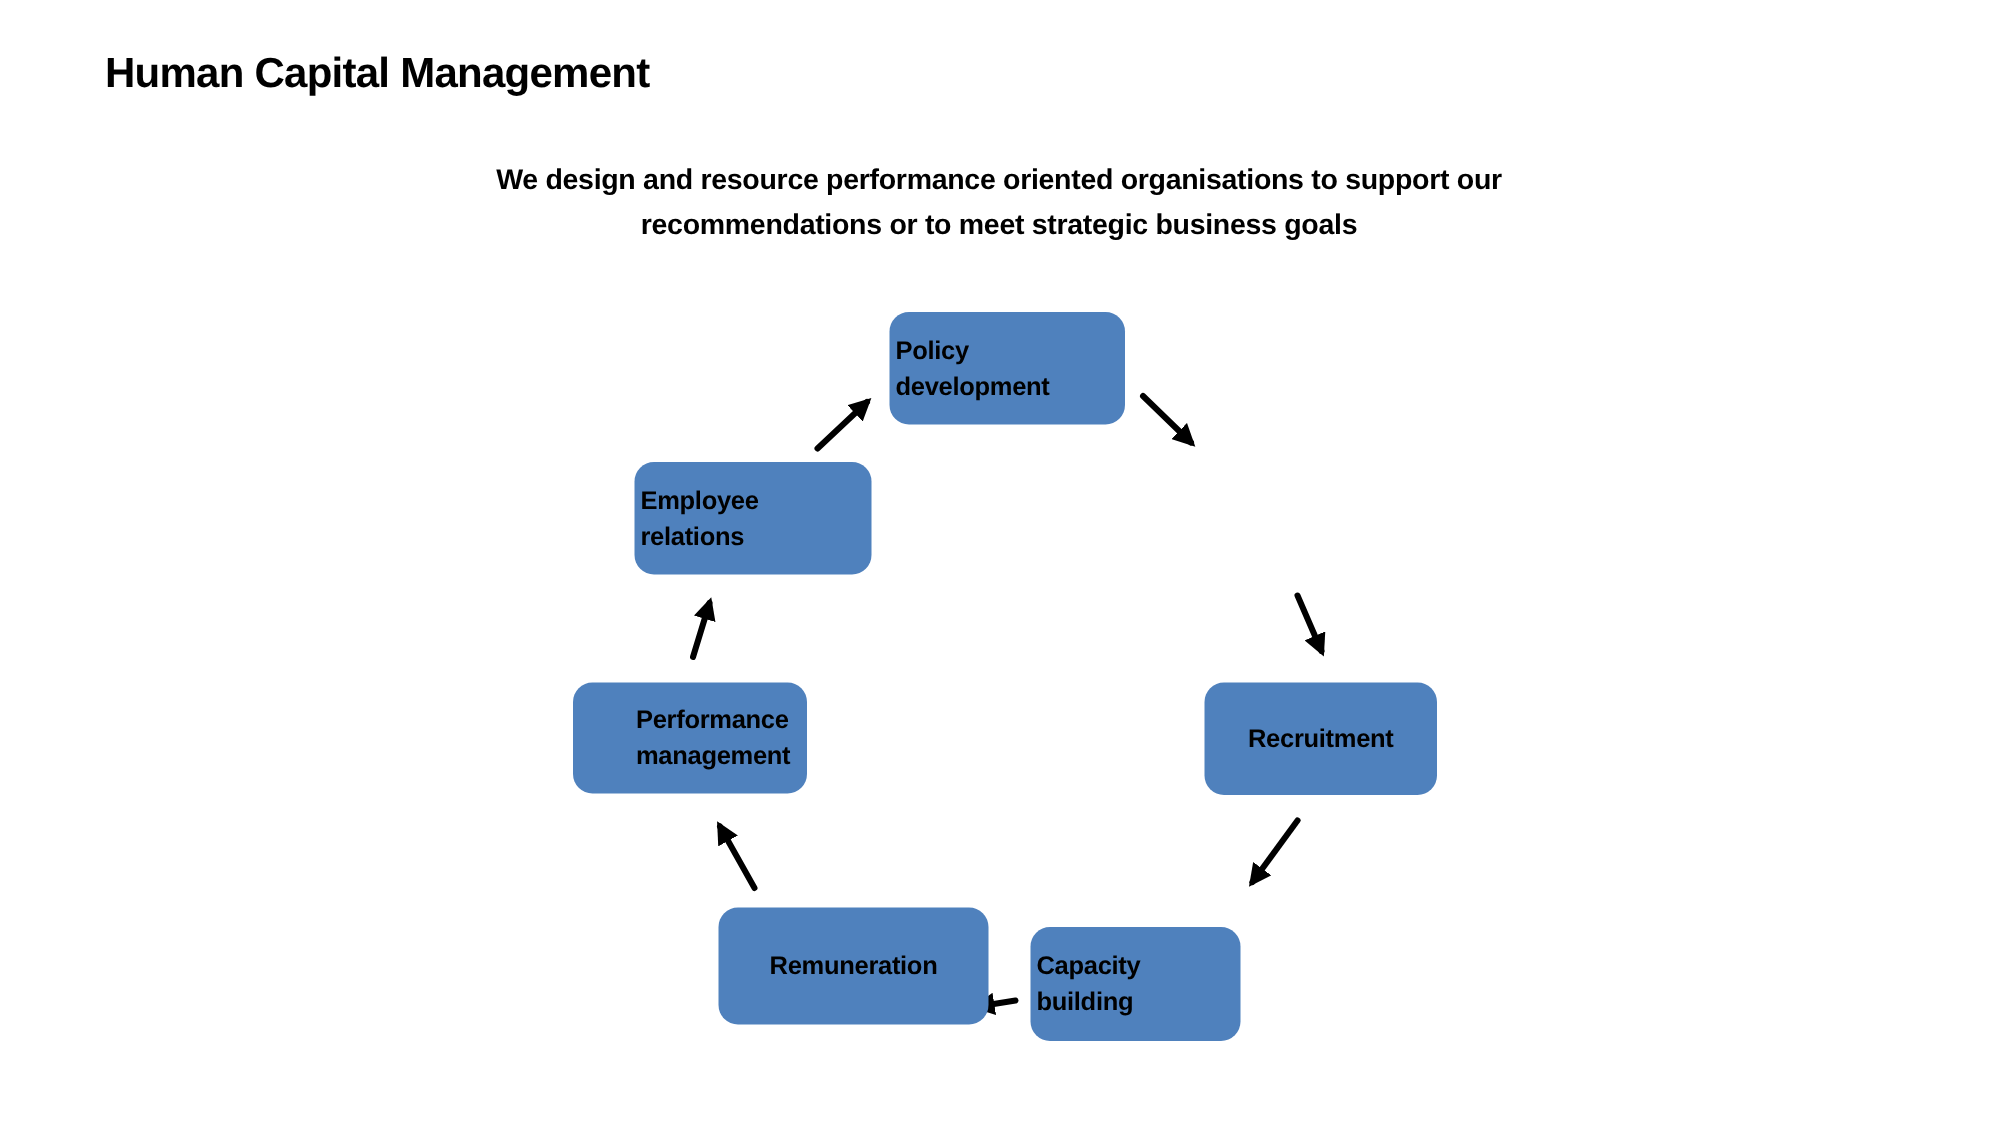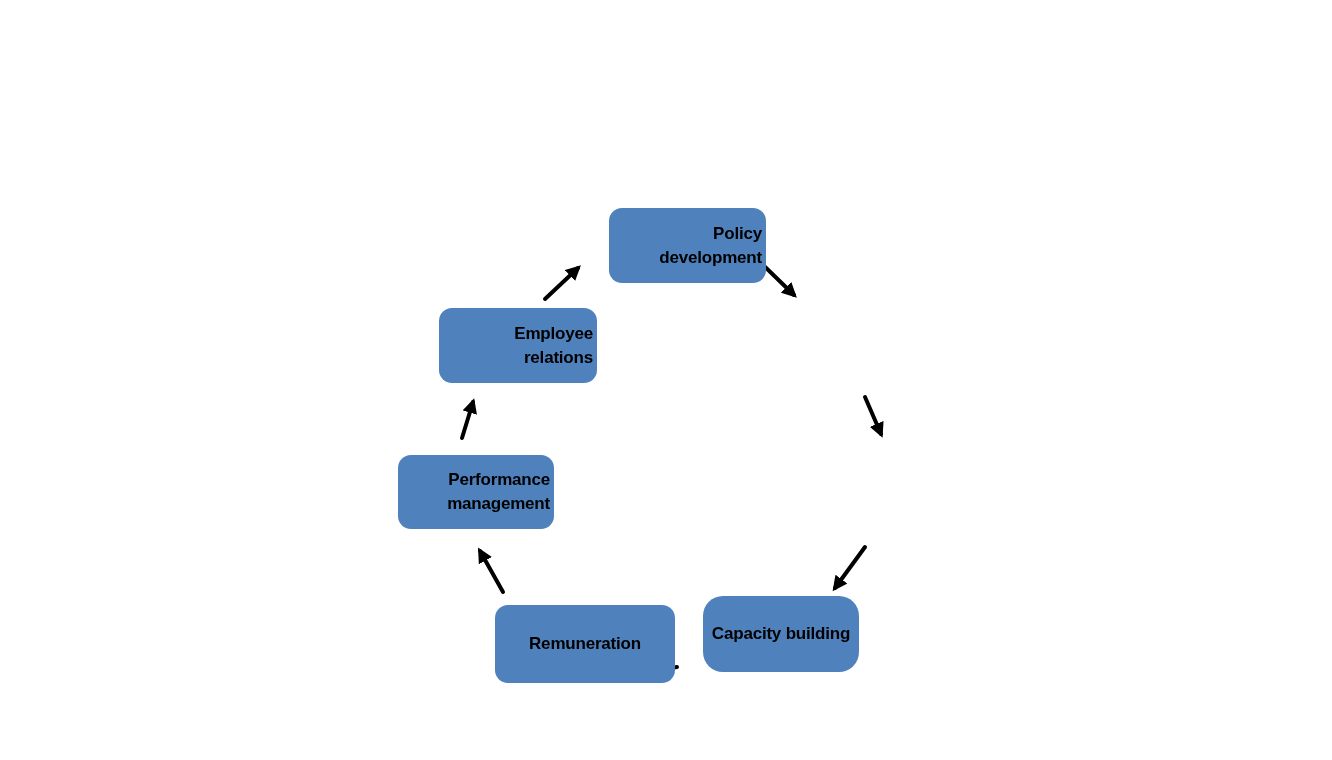--- a/index.html
+++ b/index.html
@@ -43,24 +43,23 @@
     position:absolute;
     left:0; top:0; right:0; bottom:0;
   }
   .flow-box{
     position:absolute;
     background:var(--box-fill);
     border-radius:13px;
     display:flex;
     align-items:center;
     justify-content:center;
-    text-align:right;
+    text-align:left;
     box-sizing:border-box;
     padding:4px;
-    margin-left:16px;
   }
   .flow-box span{
     font-weight:bold;
     font-size:17px;
     line-height:24px;
     color:var(--box-text);
     letter-spacing:-0.2px;
   }
   svg.arrow-layer{
     position:absolute;
@@ -72,40 +71,45 @@
   svg.arrow-layer line{
     stroke:var(--arrow);
     stroke-width:4;
     stroke-linecap:round;
   }
 </style>
 </head>
 <body>
 
 <div class="canvas">
+  <div class="page-title">Human Capital Management</div>
+  <div class="subtitle">We design and resource performance oriented organisations to support our recommendations or to meet strategic business goals</div>
 
   <div class="diagram-layer">
     <svg class="arrow-layer" viewBox="0 0 1332 760">
       <defs>
         <marker id="ah" markerUnits="userSpaceOnUse" markerWidth="16" markerHeight="15" refX="11" refY="7.5" orient="auto">
           <path d="M0,0 L15,7.5 L0,15 Z" fill="#000000"></path>
         </marker>
       </defs>
     <line x1="545" y1="299" x2="578" y2="268" marker-end="url(#ah)"></line>
         <line x1="762" y1="264" x2="794" y2="295" marker-end="url(#ah)"></line>
         <line x1="865" y1="397" x2="881" y2="434" marker-end="url(#ah)"></line>
         <line x1="865" y1="547" x2="835" y2="588" marker-end="url(#ah)"></line>
         <line x1="677" y1="667" x2="652" y2="671" marker-end="url(#ah)"></line>
         <line x1="503" y1="592" x2="480" y2="551" marker-end="url(#ah)"></line>
         <line x1="462" y1="438" x2="473" y2="402" marker-end="url(#ah)"></line>
       </svg>
   <div class="flow-box" style="left: 593px; top: 208px; width: 157px; height: 75px;">
         <span>Policy development</span>
       </div>
-      <div class="flow-box" style="left: 687px; top: 596px; width: 156px; height: 76px; border-radius: 20px;">
+      <div class="flow-box" style="left: 803px; top: 455px; width: 155px; height: 75px;">
+        <span>Recruitment</span>
+      </div>
+      <div class="flow-box" style="left: 687px; top: 618px; width: 140px; height: 76px;">
         <span>Capacity building</span>
       </div>
       <div class="flow-box" style="left: 479px; top: 605px; width: 180px; height: 78px;">
         <span>Remuneration</span>
       </div>
       <div class="flow-box" style="left: 382px; top: 455px; width: 156px; height: 74px; padding-left: 42px;">
         <span>Performance management</span>
       </div>
       <div class="flow-box" style="left: 423px; top: 308px; width: 158px; height: 75px;">
         <span>Employee relations</span>

